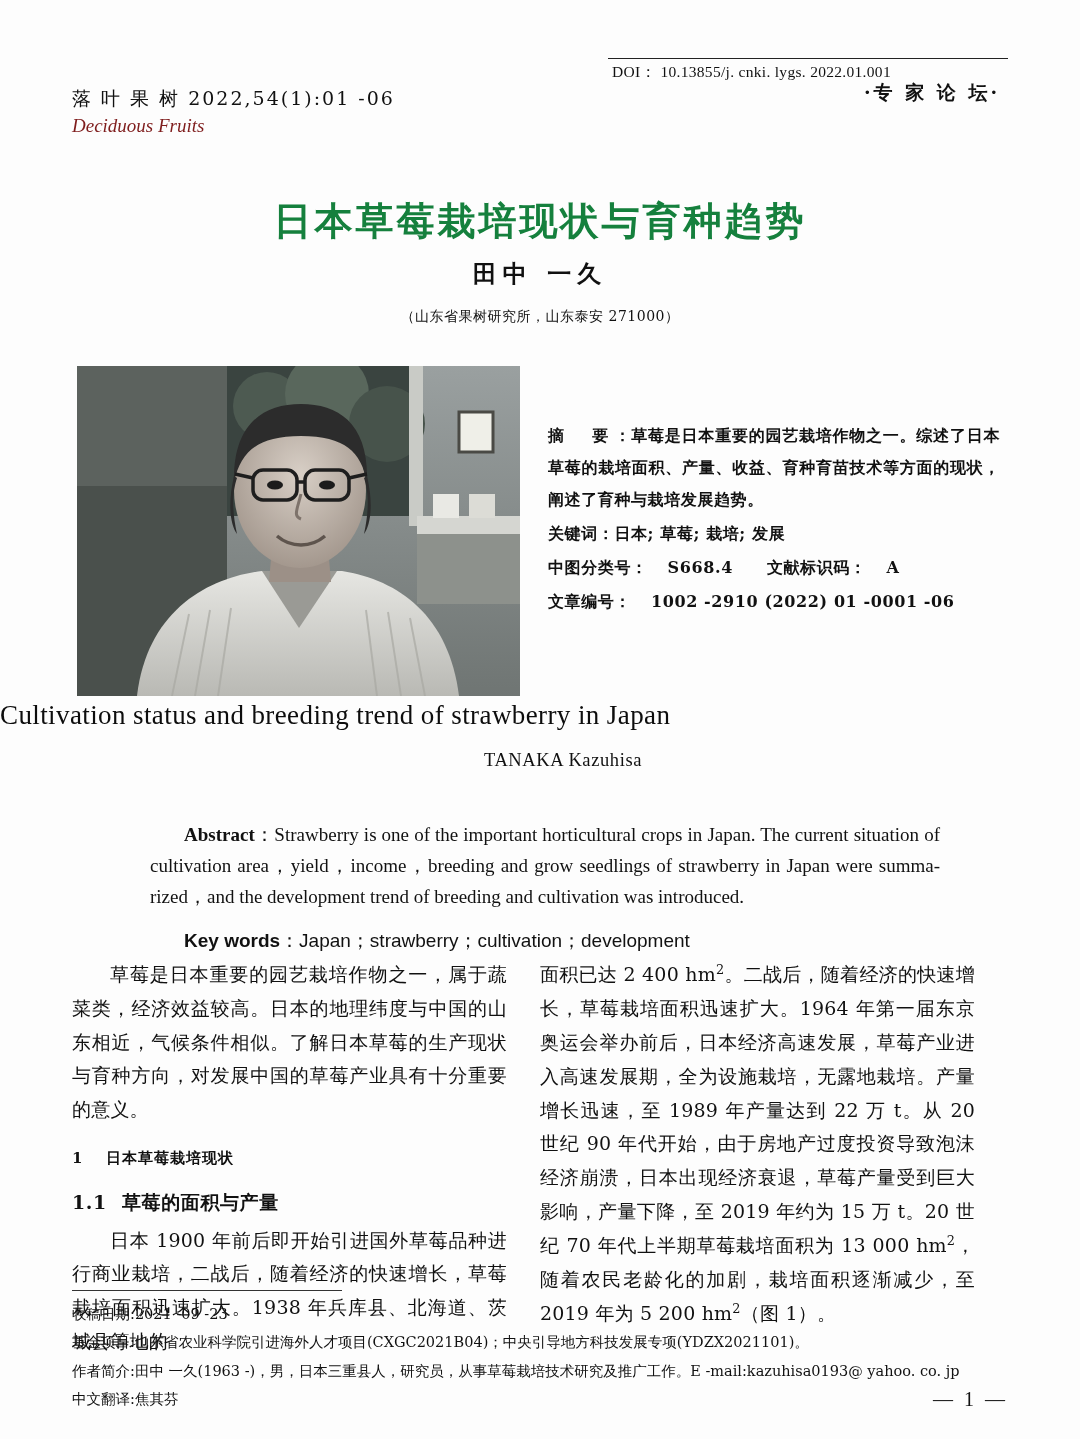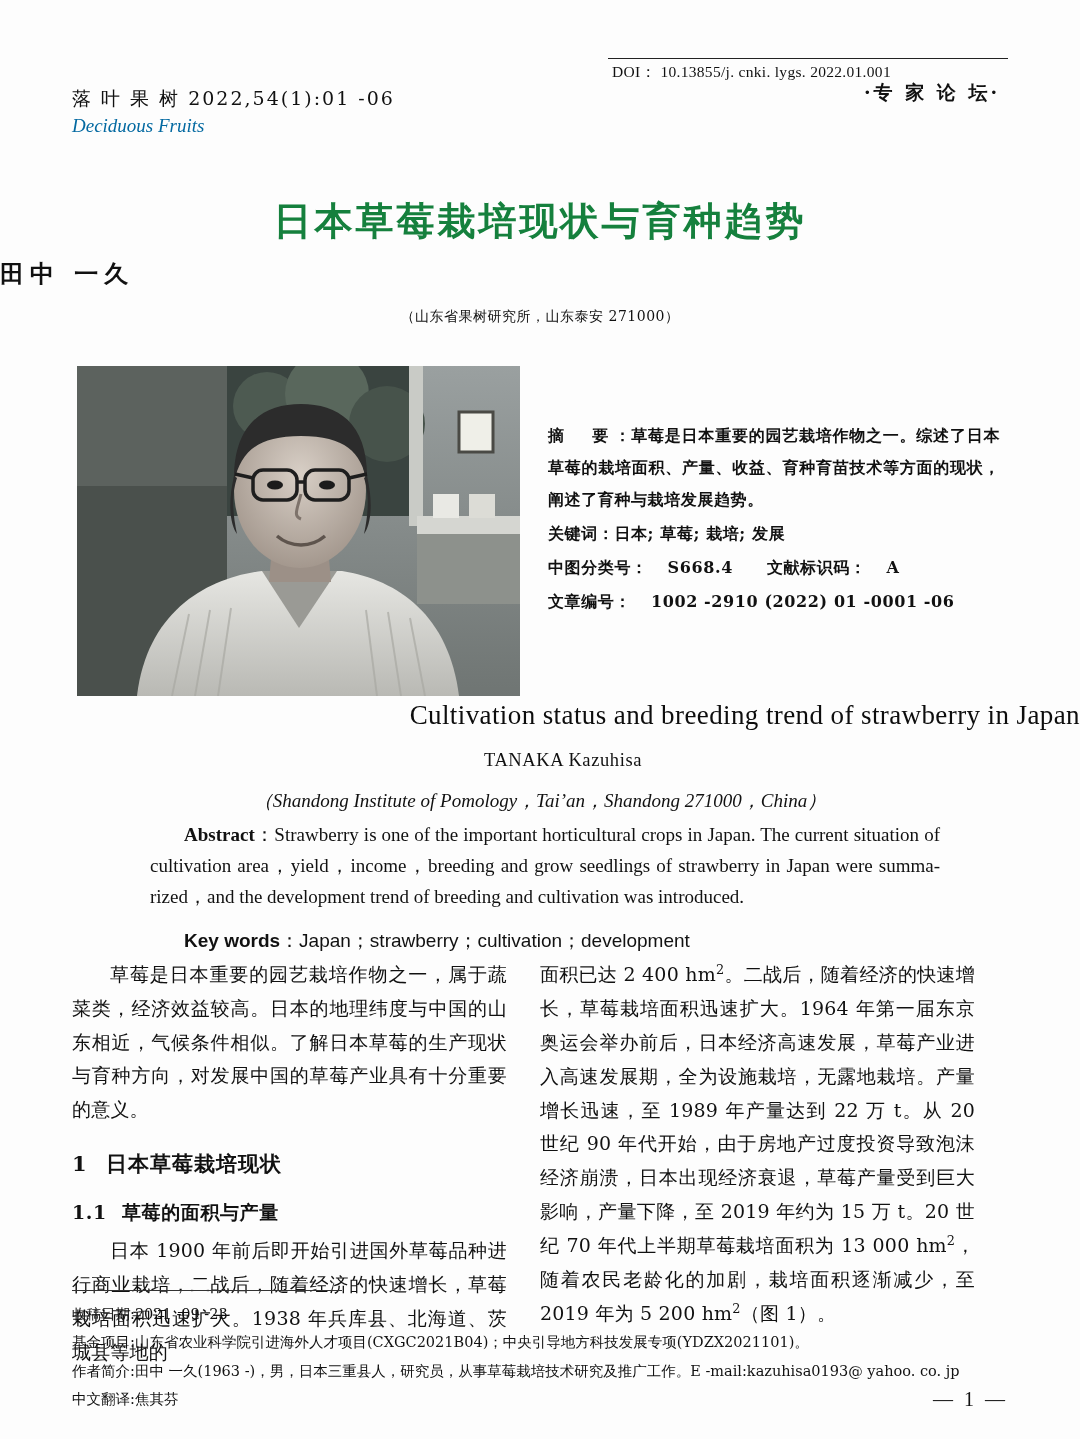--- a/index.html
+++ b/index.html
@@ -41,21 +41,21 @@
     font-size: 19px;
     letter-spacing: 2px;
     color: #111;
     margin-top: 25px;
   }
   .hdr-journal-en {
     font-family: "Liberation Serif", serif;
     font-style: italic;
     font-size: 19px;
     margin-top: 3px;
-    color: #0369a1;
+    color: #7f1d1d;
   }
   .hdr-right {
     position: absolute;
     right: 8px;
     top: 18px;
     font-family: "DejaVu Serif", "Liberation Serif", serif;
     font-size: 19px;
     letter-spacing: 3px;
     font-weight: 600;
   }
@@ -88,21 +88,21 @@
     font-weight: bold;
     font-size: 38px;
     letter-spacing: 3px;
     color: #15803d;
   }
   .author-cn {
     position: absolute;
     top: 258px;
     left: 0;
     width: 1080px;
-    text-align: left;
+    text-align: center;
     font-family: "DejaVu Serif", "Liberation Serif", serif;
     font-size: 24px;
     letter-spacing: 6px;
     font-weight: 600;
   }
   .affil-cn {
     position: absolute;
     top: 308px;
     left: 0;
     width: 1080px;
@@ -143,21 +143,21 @@
   .abs-meta { margin-top: 2px; }
   .abs-meta .gap { display: inline-block; width: 34px; }
   .abs-meta .gap-s { display: inline-block; width: 20px; }
 
   
   .title-en {
     position: absolute;
     top: 700px;
     left: 0;
     width: 1080px;
-    text-align: right;
+    text-align: left;
     font-family: "Liberation Serif", serif;
     font-size: 27px;
     letter-spacing: 0.4px;
     color: #0d0d0d;
   }
   .author-en {
     position: absolute;
     top: 750px;
     left: 0;
     width: 1080px;
@@ -210,21 +210,21 @@
     letter-spacing: 0.2px;
     text-align: justify;
     color: #111;
   }
   .col-left { left: 72px; }
   .col-right { left: 540px; }
   .para { text-indent: 2em; margin: 0; }
   .h1 {
     font-family: "DejaVu Serif", "Liberation Serif", serif;
     font-weight: bold;
-    font-size: 21px;
+    font-size: 15px;
     margin: 18px 0 6px 0;
     letter-spacing: 1px;
   }
   .h1 .num { display: inline-block; width: 34px; }
   .h2 {
     font-family: "DejaVu Serif", "Liberation Serif", serif;
     font-weight: bold;
     font-size: 19px;
     margin: 14px 0 4px 0;
     letter-spacing: 0.6px;
@@ -363,21 +363,20 @@
     <div class="abs-meta abs-line">
       <span>中图分类号：</span><span class="gap-s"></span><span>S668.4</span><span class="gap"></span><span>文献标识码：</span><span class="gap-s"></span><span>A</span>
     </div>
     <div class="abs-meta abs-line">
       <span>文章编号：</span><span class="gap-s"></span><span>1002 -2910 (2022) 01 -0001 -06</span>
     </div>
   </div>
 
   <div class="title-en">Cultivation status and breeding trend of strawberry in Japan</div>
   <div class="author-en">TANAKA Kazuhisa</div>
-  <div class="affil-en">（Shandong Institute of Pomology，Tai’an，Shandong 271000，China）</div>
 
   <div class="abs-en">
     <b>Abstract</b><span>：Strawberry is one of the important horticultural crops in Japan. The current situation of cultivation area，yield，income，breeding and grow seedlings of strawberry in Japan were summa-rized，and the development trend of breeding and cultivation was introduced.</span>
   </div>
 
   <div class="kw-en">
     <b>Key words</b><span>：Japan；strawberry；cultivation；development</span>
   </div>
 
   <div class="col col-left">

